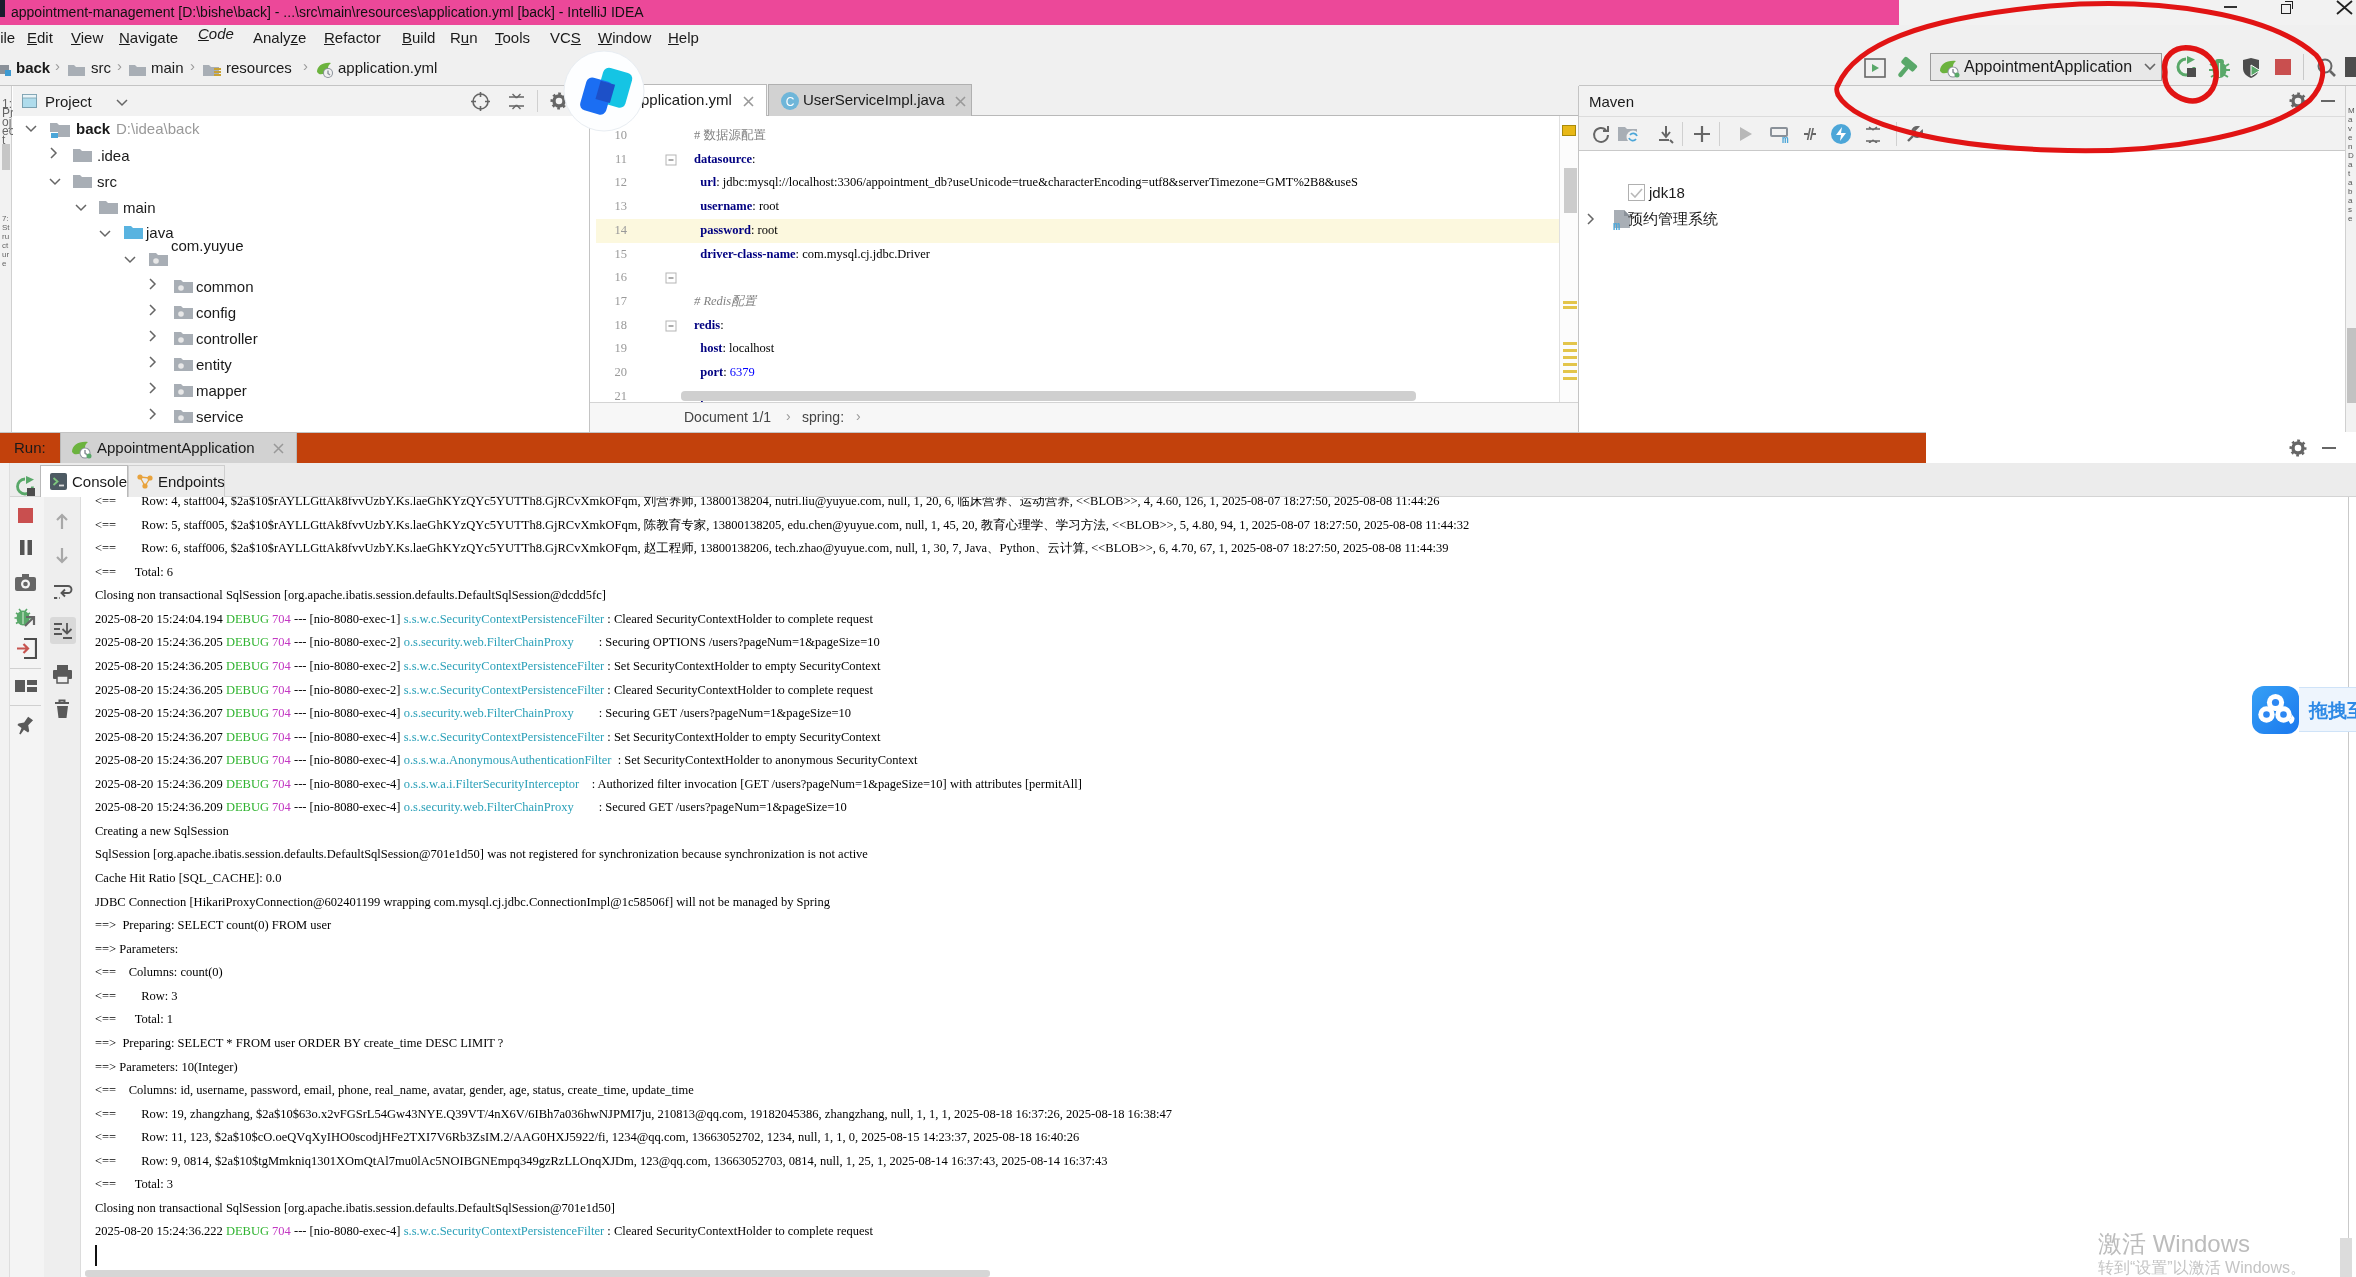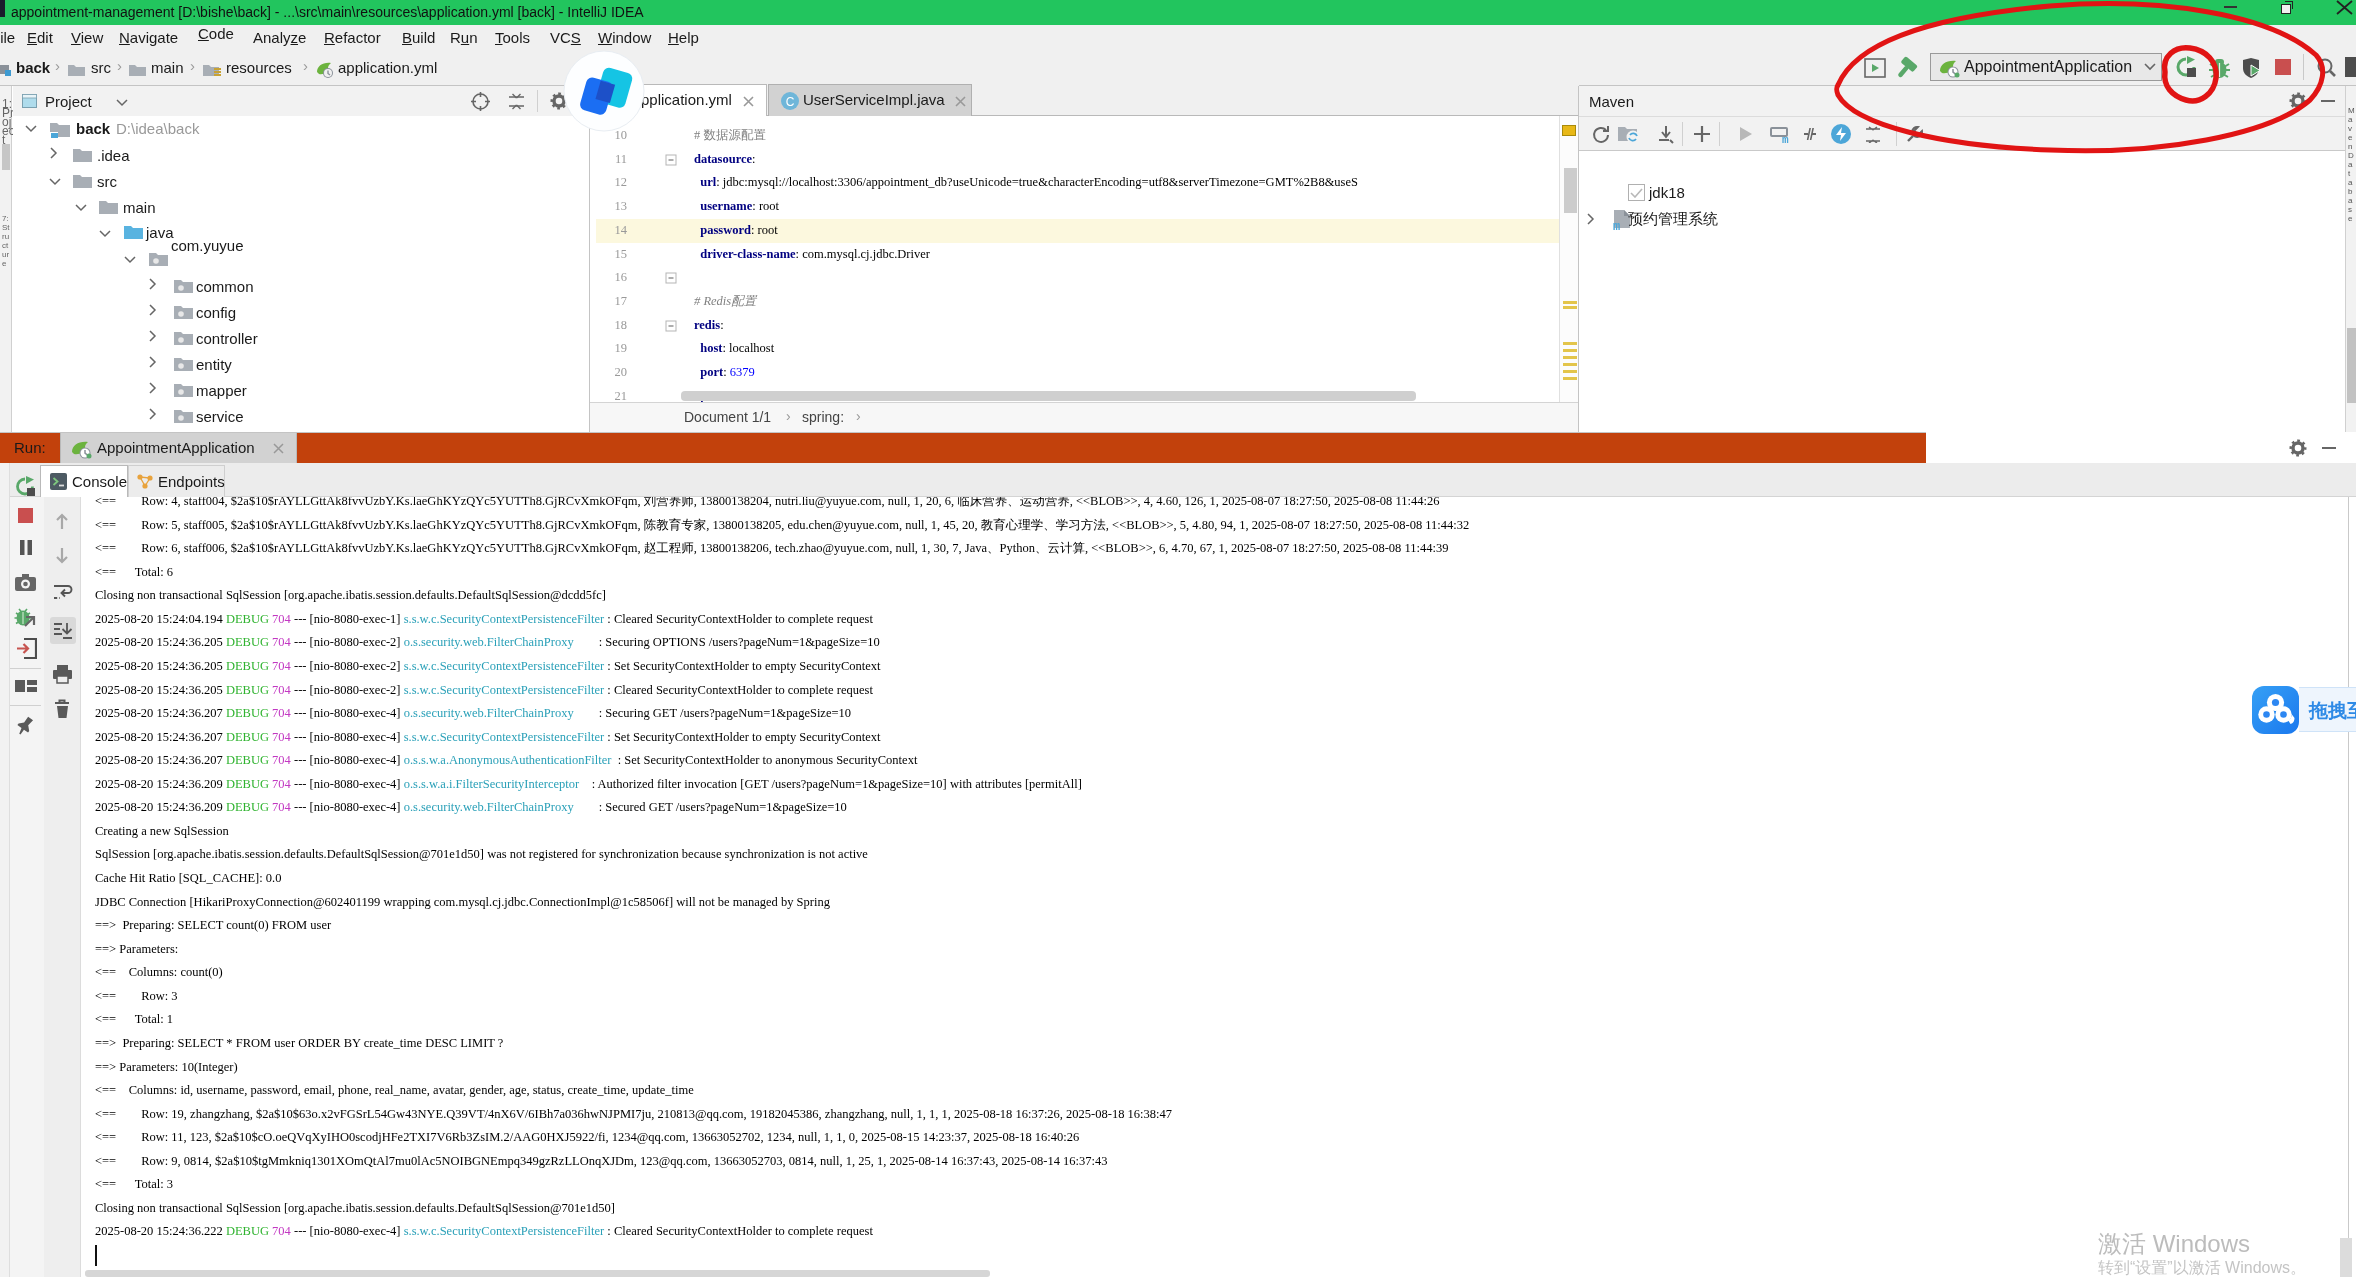--- a/index.html
+++ b/index.html
@@ -5,38 +5,38 @@
   html,body { width:2356px; height:1277px; overflow:hidden; background:#f2f2f2;
     font-family:"Liberation Sans", sans-serif; }
   .abs { position:absolute; }
   #page { position:relative; width:2356px; height:1277px; overflow:hidden; }
   .mono { font-family:Liberation Serif, serif; }
   .g{color:#2fb32f;} .m{color:#c238c2;} .c{color:#2aa0b8;}
 </style></head>
 <body>
 <div id="page">
 
-<div class="abs" style="left:0;top:0;width:2356px;height:25px;background:#22c55e;">
+<div class="abs" style="left:0;top:0;width:1899px;height:25px;background:#ec4899;">
   <div class="abs" style="left:0;top:0;width:5px;height:17px;background:#1a1c2c;"></div>
   <div class="abs" style="left:11px;top:4px;font-size:14px;color:#111;">appointment-management [D:\bishe\back] - ...\src\main\resources\application.yml [back] - IntelliJ IDEA</div>
 
   <div class="abs" style="left:2224px;top:6px;width:13px;height:2px;background:#333;"></div>
   <div class="abs" style="left:2281px;top:4px;width:10px;height:10px;border:1.6px solid #222;background:#f0f0f0;"></div>
   <div class="abs" style="left:2285px;top:1px;width:8px;height:8px;border:1.6px solid #222;border-bottom:none;border-left:none;"></div>
   <svg class="abs" style="left:2336px;top:0px;" width="17" height="15">
         <path d="M1 1 L16 14 M16 1 L1 14" stroke="#222" stroke-width="1.8"></path>
       </svg>
 </div>
 
 <div class="abs" style="left:0;top:25px;width:2356px;height:25px;background:#f0f0f0;font-size:15px;color:#1a1a1a;">
   <span class="abs" style="left:-9px;top:4px;">File</span>
   <span class="abs" style="left:27px;top:4px;"><u>E</u>dit</span>
   <span class="abs" style="left:71px;top:4px;"><u>V</u>iew</span>
   <span class="abs" style="left:119px;top:4px;"><u>N</u>avigate</span>
-  <span class="abs" style="left:198px;top:0;"><u>C</u>ode</span>
+  <span class="abs" style="left:198px;top:0;font-style:italic;"><u>C</u>ode</span>
   <span class="abs" style="left:253px;top:4px;">Analy<u>z</u>e</span>
   <span class="abs" style="left:324px;top:4px;"><u>R</u>efactor</span>
   <span class="abs" style="left:402px;top:4px;"><u>B</u>uild</span>
   <span class="abs" style="left:450px;top:4px;">R<u>u</u>n</span>
   <span class="abs" style="left:495px;top:4px;"><u>T</u>ools</span>
   <span class="abs" style="left:550px;top:4px;">VC<u>S</u></span>
   <span class="abs" style="left:598px;top:4px;"><u>W</u>indow</span>
   <span class="abs" style="left:668px;top:4px;"><u>H</u>elp</span>
 </div>
 

